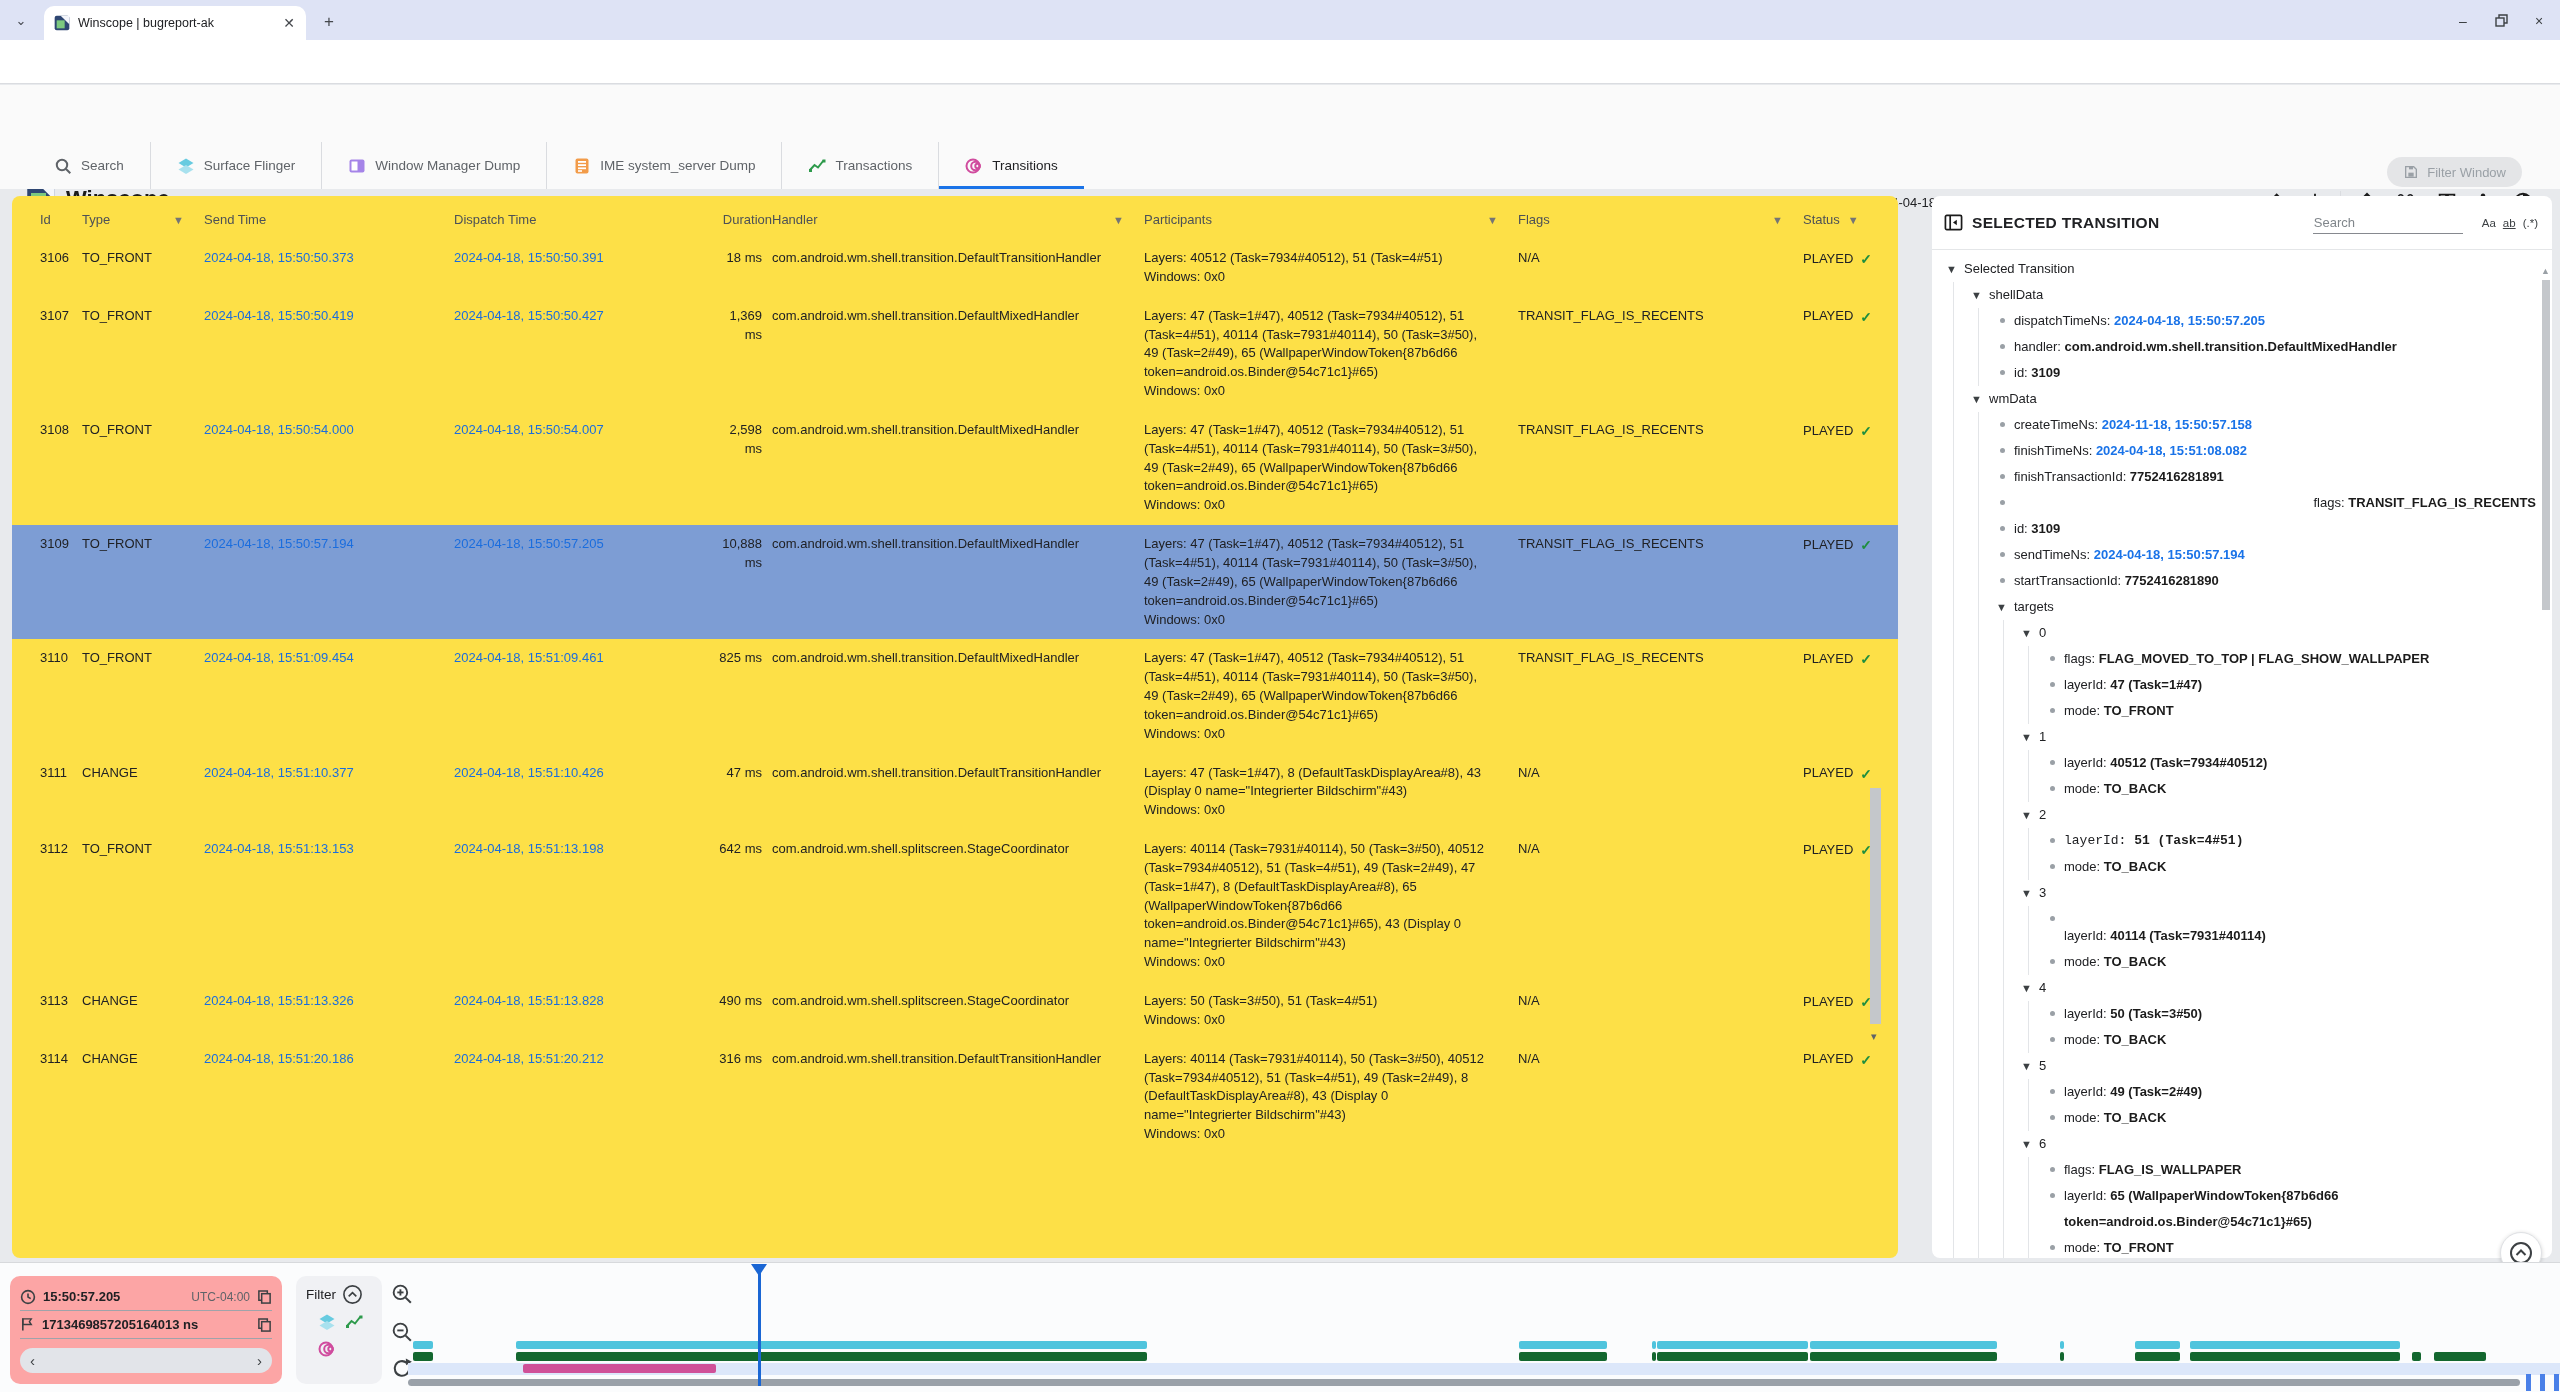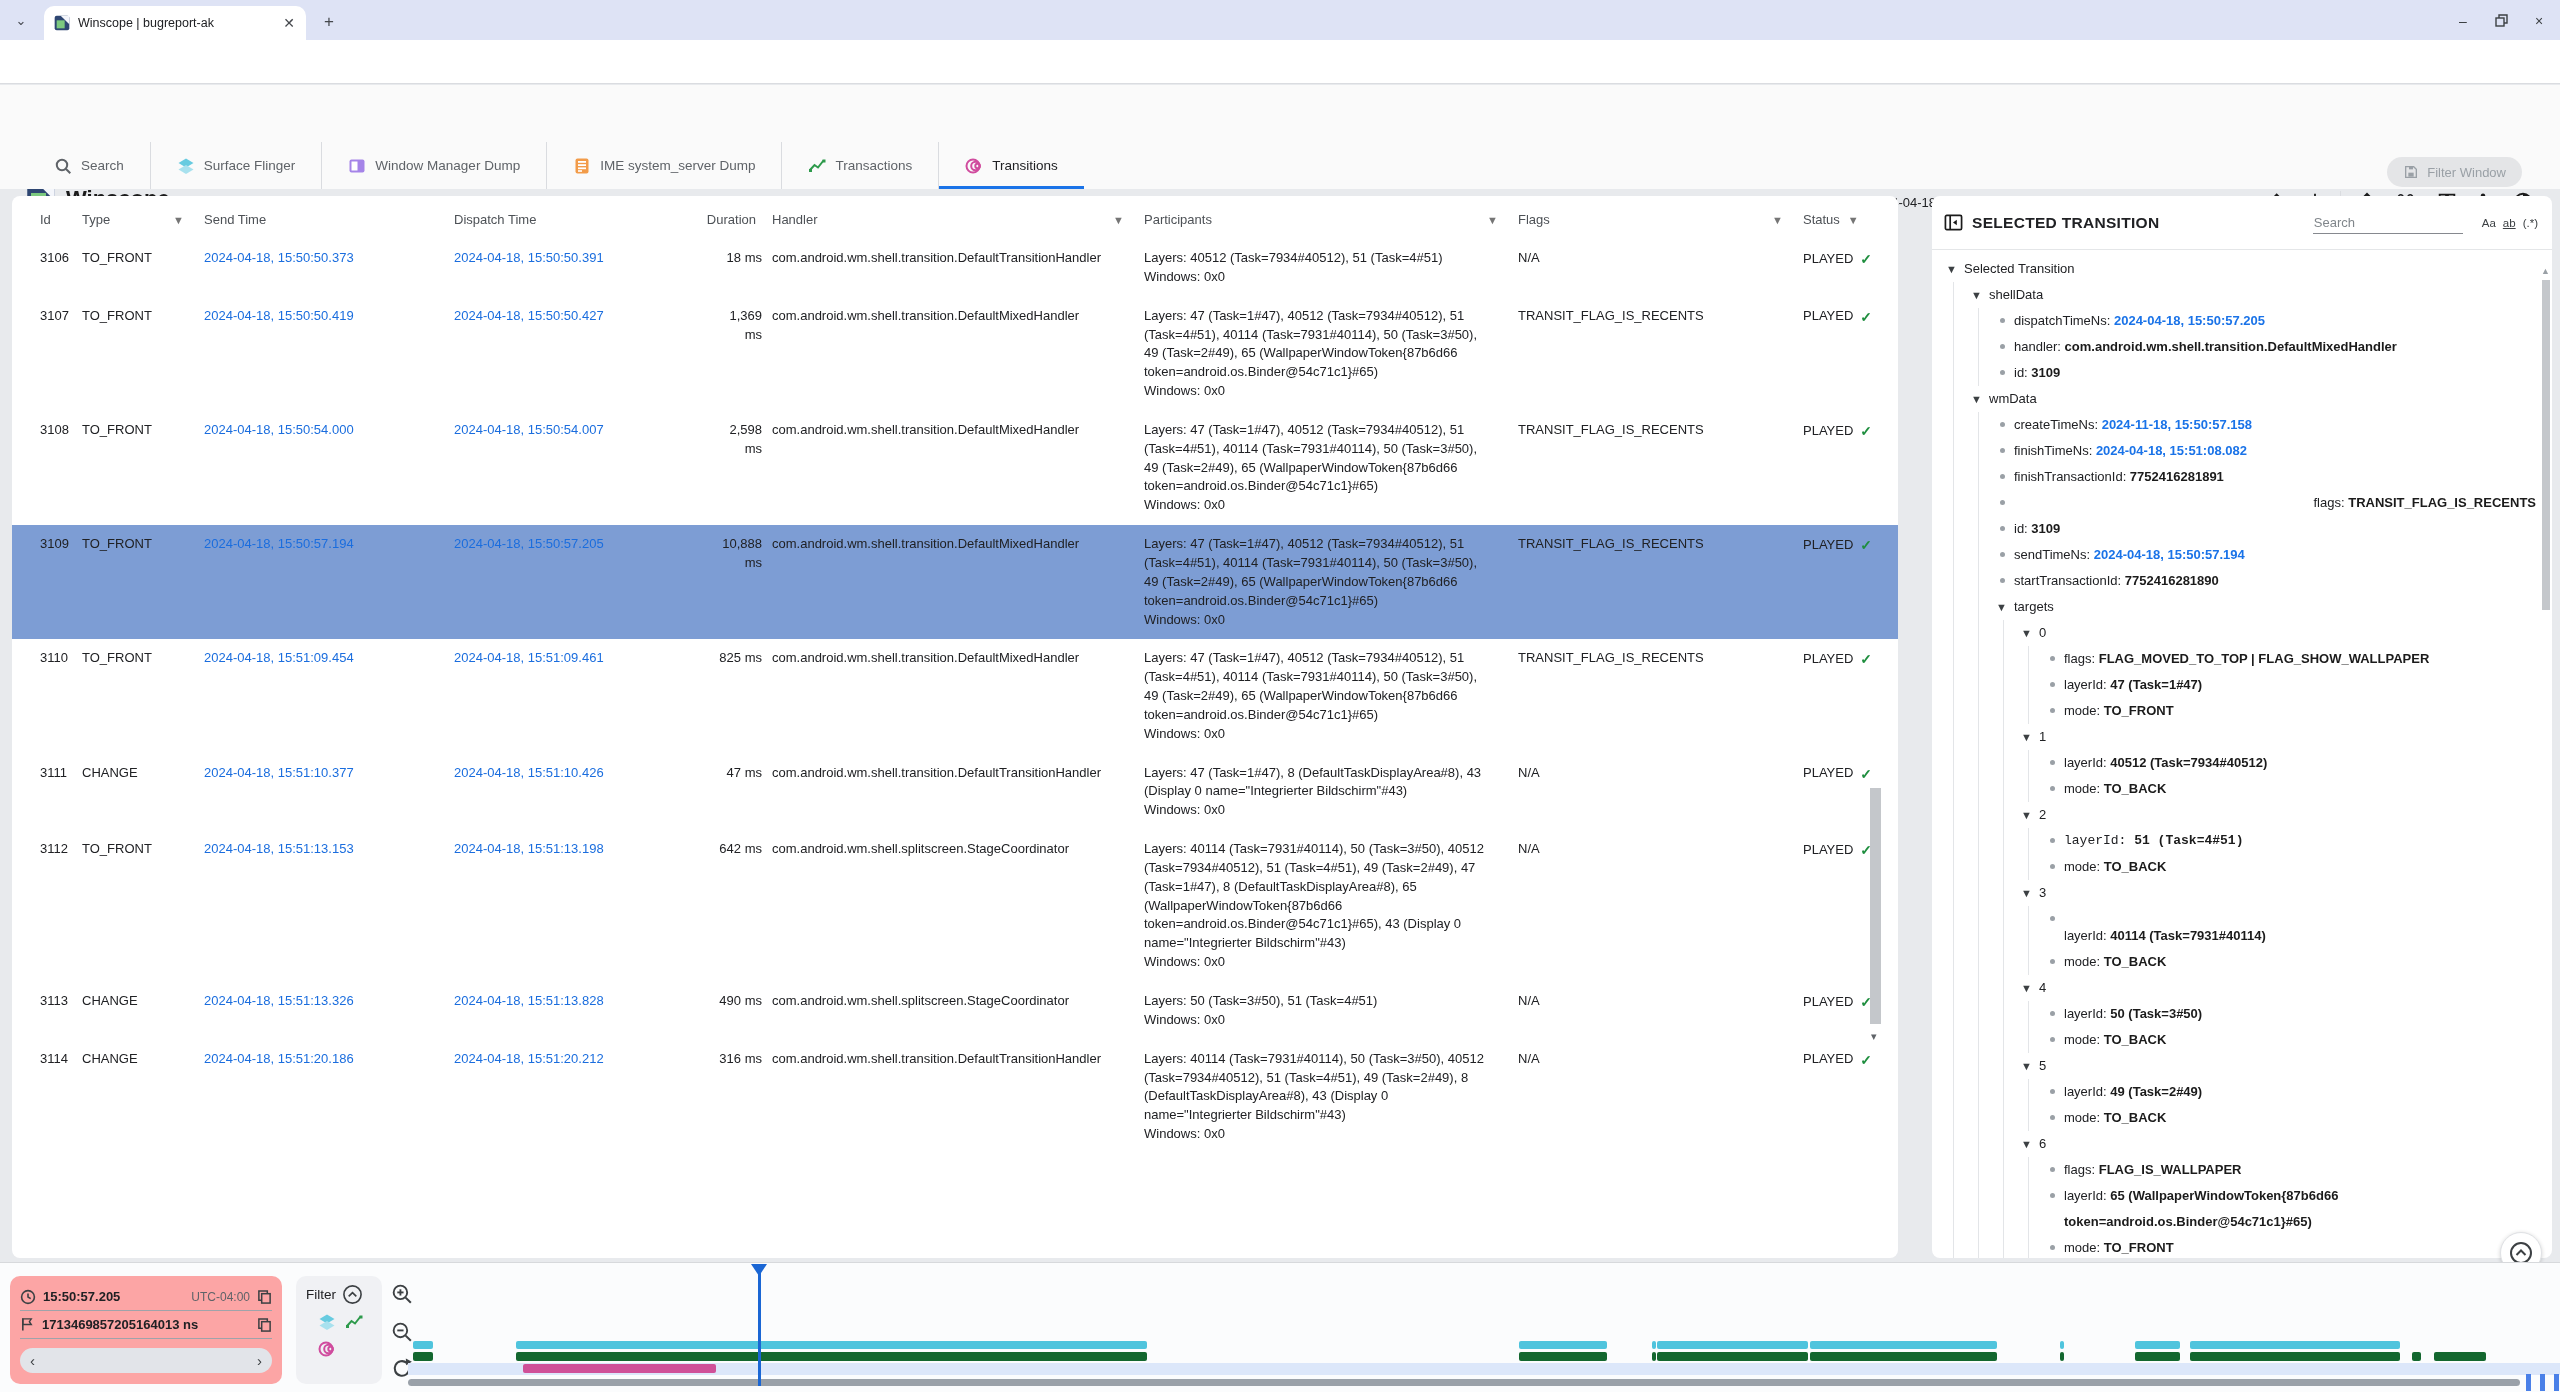--- a/index.html
+++ b/index.html
@@ -36,21 +36,21 @@
 
   
   #tabrow { left:0; top:142px; width:2560px; height:47px; background:#fafafa; display:flex; align-items:stretch; padding-left:28px; }
   .vtab { display:flex; align-items:center; gap:9px; padding:0 26px; font-size:13.5px; color:#5f6368; position:relative; }
   .vtab + .vtab { border-left:1px solid #dadce0; }
   .vtab.active { color:#202124; }
   .vtab.active::after { content:""; position:absolute; left:0; right:0; bottom:0; height:3px; background:#1a73e8; }
   #filter-presets { right:38px; top:157px; height:30px; background:#e4e5e7; border-radius:15px; display:flex; align-items:center; gap:8px; padding:0 16px; font-size:13px; color:#9aa0a6; }
 
   
-  #tablecard { left:12px; top:196px; width:1886px; height:1062px; background:#ffffff; border-radius:8px; overflow:hidden; }
+  #tablecard { left:12px; top:196px; width:1886px; height:1062px; background:#fde047; border-radius:8px; overflow:hidden; }
   #rightcard { left:1932px; top:196px; width:620px; height:1062px; background:#fff; border-radius:8px; overflow:hidden; }
 
   
   .tgrid { display:grid; grid-template-columns:42px 122px 250px 257px 61px 372px 374px 285px 95px; padding-left:28px; align-items:start; }
   #thead { padding-top:16px; padding-bottom:12px; font-size:13px; color:#4d5156; }
   .hcell { display:flex; align-items:center; }
   .hcell .sp { flex:1; }
   .filter-arrow { color:#757575; font-size:11px; margin-right:20px; }
   .trow { font-size:13px; padding-top:10px; padding-bottom:10px; line-height:1.45; }
   .trow .time { color:#1a6dde; }
@@ -323,21 +323,21 @@
         <span>Type</span>
         <span class="sp"></span>
         <span class="filter-arrow">▼</span>
       </div>
       <div class="hcell">
         <span>Send Time</span>
       </div>
       <div class="hcell">
         <span>Dispatch Time</span>
       </div>
-      <div class="hcell" style="justify-content: flex-end; padding-right: 16px;">
+      <div class="hcell" style="justify-content: flex-end; padding-right: 0;">
         <span>Duration</span>
       </div>
       <div class="hcell">
         <span>Handler</span>
         <span class="sp"></span>
         <span class="filter-arrow">▼</span>
       </div>
       <div class="hcell">
         <span>Participants</span>
         <span class="sp"></span>

